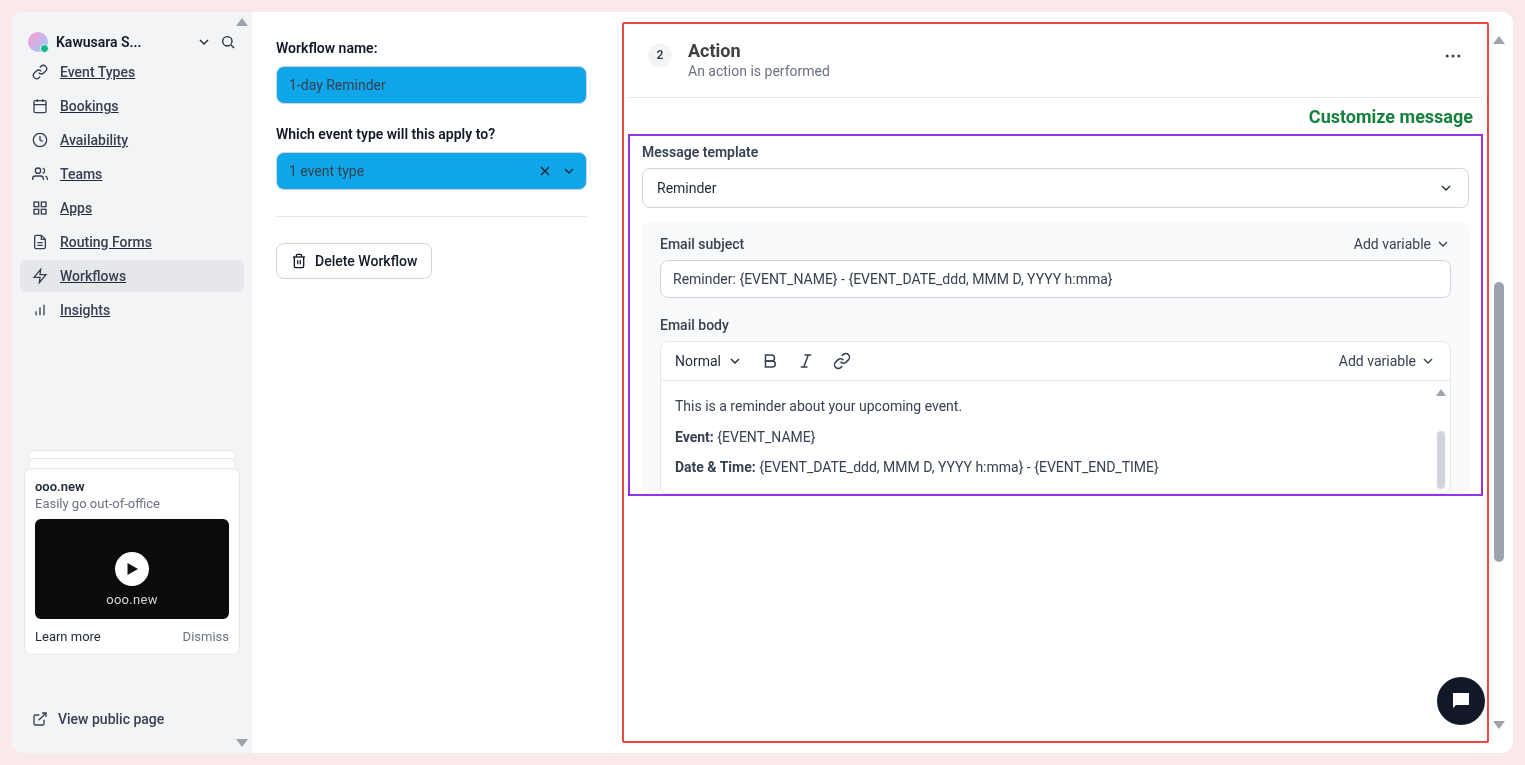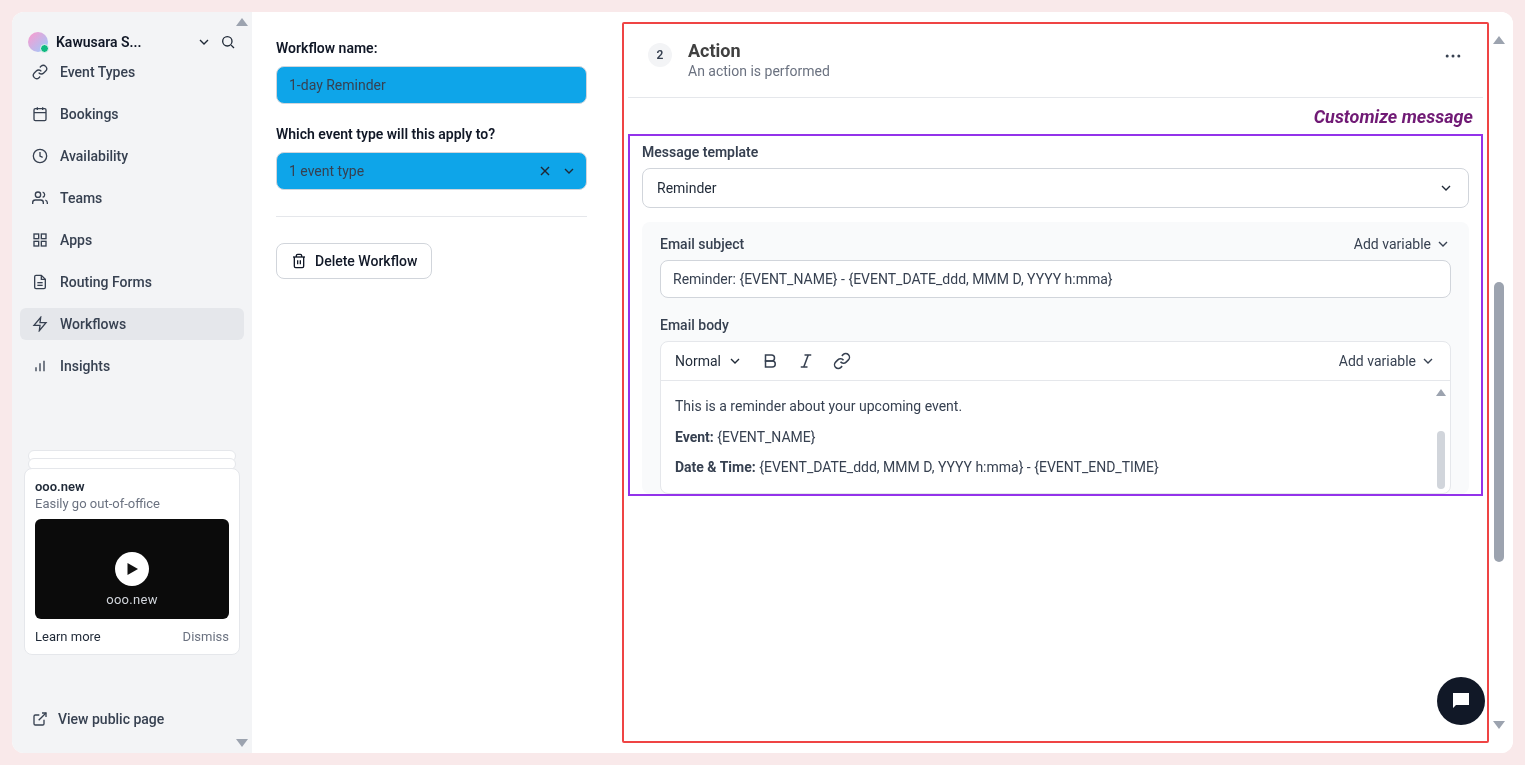--- a/index.html
+++ b/index.html
@@ -5,21 +5,21 @@
     * { margin: 0; padding: 0; box-sizing: border-box; font-family: -apple-system, BlinkMacSystemFont, "Segoe UI", Roboto, sans-serif; }
     body { background: #f9e9ea; padding: 12px; font-size: 14px; color: #1f2937; }
     .shell { background: #fff; border-radius: 12px; height: 741px; display: flex; position: relative; overflow: hidden; }
     
     
     .sidebar { width: 240px; background: #f3f4f6; display: flex; flex-direction: column; padding: 16px 8px; position: relative; }
     .user-row { display: flex; align-items: center; gap: 8px; padding: 4px 8px; }
     .avatar { width: 20px; height: 20px; border-radius: 50%; background: linear-gradient(135deg,#f9c,#9cf); position: relative; }
     .avatar::after { content:''; position:absolute; right:-1px; bottom:-1px; width:7px; height:7px; background:#10b981; border:1.5px solid #f3f4f6; border-radius:50%; }
     .user-name { flex: 1; font-weight: 600; font-size: 14px; color:#111827; white-space:nowrap; overflow:hidden; text-overflow:ellipsis; }
-    .nav { display: flex; flex-direction: column; gap: 10px; }
+    .nav { display: flex; flex-direction: column; gap: 2px; text-decoration: underline; }
     .nav-item { display: flex; align-items: center; gap: 12px; padding: 8px 12px; border-radius: 6px; color:#374151; font-weight:500; cursor:pointer; }
     .nav-item.active { background: #e5e7eb; }
     .icon-sm { width: 16px; height: 16px; stroke: currentColor; fill: none; stroke-width: 2; flex-shrink:0; }
 
     .promo-stack { margin-top: auto; position: relative; padding: 0 4px 6px; }
     .promo-peek { position:absolute; left:8px; right:8px; background:#fff; border:1px solid #e5e7eb; border-radius:8px; height:12px; }
     .promo-card { position:relative; background: #fff; border: 1px solid #e5e7eb; border-radius: 8px; padding: 10px; }
     .promo-title { font-weight: 600; font-size: 13px; margin-bottom: 2px; }
     .promo-sub { font-size: 13px; color: #6b7280; margin-bottom: 8px; }
     .promo-video { height: 100px; background: #0b0b0b; border-radius: 6px; display:flex; align-items:center; justify-content:center; position:relative; }
@@ -53,21 +53,21 @@
     .step-sub { font-size:14px; color:#6b7280; margin-top:2px; }
     .more-dots { margin-left:auto; margin-top:6px; cursor:pointer; }
     
     .green-callout { border:2px solid #10b981; margin: 14px 0 6px; padding: 6px 12px 16px; position:relative; background:#fff; }
     .callout-label { position:absolute; right:8px; font-weight:700; font-size:18px; }
     .green-label { color:#10b981; top:-30px; }
     .section-label { font-size:14px; font-weight:600; color:#374151; margin-bottom:8px; }
     .select { width:100%; border:1px solid #d1d5db; border-radius:8px; padding:11px 14px; display:flex; justify-content:space-between; align-items:center; background:#fff; }
     .gray-box { background:#f9fafb; border-radius:8px; padding:14px 18px 16px; margin-top:12px; }
     
-    .purple-label { color:#701a75; top:-30px;font-style:italic; }
+    .purple-label { color:#15803d; top:-30px; }
     .purple-callout { border:2px solid #9333ea; padding: 8px 12px 0; position:relative; margin-top:36px; }
     
     .var-row { display:flex; justify-content:space-between; align-items:center; margin-bottom:8px; }
     .add-var { display:inline-flex; align-items:flex-start; gap:4px; font-size:14px; color:#374151; cursor:pointer; }
     .textarea-look { width:100%; border:1px solid #d1d5db; border-radius:8px; padding:10px 12px; font-size:14px; color:#374151; background:#fff; resize:none; position:relative; font-family:inherit; }
     
     .editor { border:1px solid #e5e7eb; border-radius:8px; background:#fff; }
     .editor-toolbar { display:flex; align-items:center; gap:18px; padding:10px 14px; border-bottom:1px solid #e5e7eb; }
     .tb-select { display:inline-flex; align-items:center; gap:6px; font-size:14px; cursor:pointer; }
     .tb-icon { width:18px; height:18px; stroke:#374151; fill:none; stroke-width:2; }

